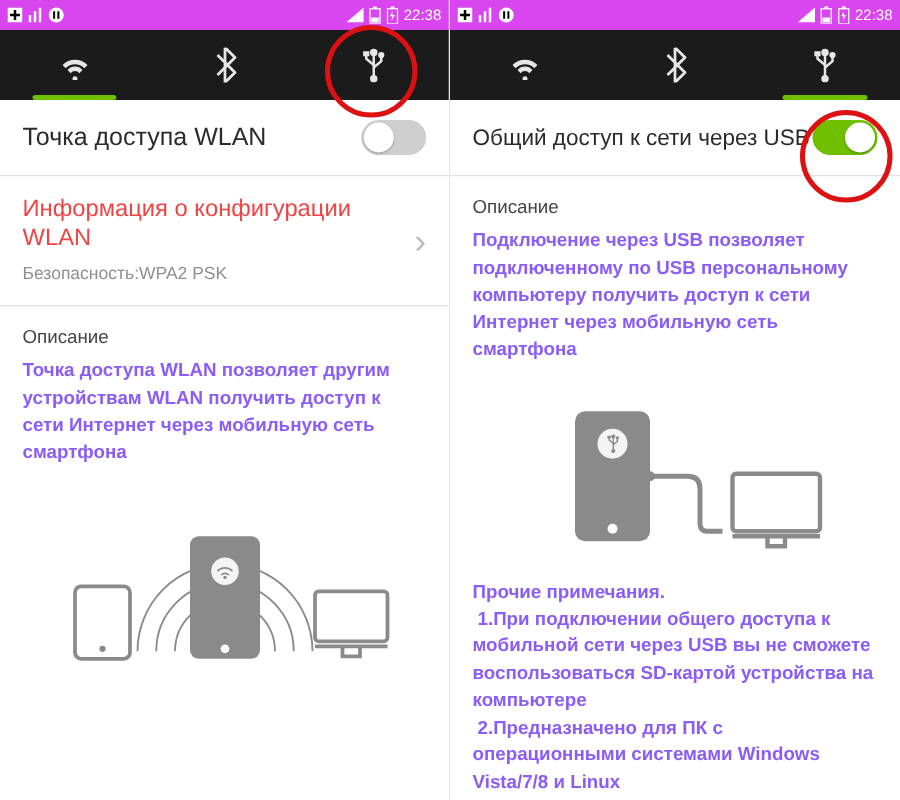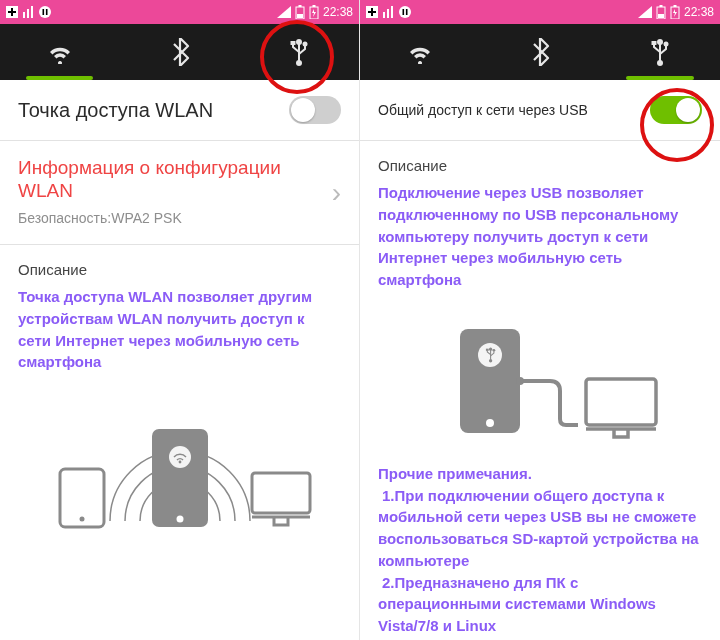--- a/index.html
+++ b/index.html
@@ -1,20 +1,20 @@
 <!DOCTYPE html>
 <html><head>
 <meta charset="utf-8">
 <style>
   * { box-sizing: border-box; margin: 0; padding: 0; }
   html, body { width: 720px; height: 640px; font-family: -apple-system, Helvetica, Arial, sans-serif; background: #fff; }
   .screens { display: flex; width: 720px; height: 640px; }
   .screen { width: 360px; height: 640px; display: flex; flex-direction: column; position: relative; border-right: 1px solid #e5e5e5; }
   .screen:last-child { border-right: none; }
-  .statusbar { height: 24px; background: #ec4899; color: #fff; display: flex; align-items: center; font-size: 12px; padding: 0 6px; justify-content: space-between; }
+  .statusbar { height: 24px; background: #d946ef; color: #fff; display: flex; align-items: center; font-size: 12px; padding: 0 6px; justify-content: space-between; }
   .sb-left, .sb-right { display: flex; align-items: center; gap: 4px; }
   .sb-icon { display: inline-flex; align-items: center; justify-content: center; }
   .tabbar { height: 56px; background: #1b1b1b; display: flex; }
   .tab { flex: 1; display: flex; align-items: center; justify-content: center; position: relative; }
   .tab.active::after { content: ""; position: absolute; bottom: 0; left: 22%; width: 56%; height: 4px; background: #6fbf00; border-radius: 2px; }
   .tab svg { fill: #e6e6e6; }
   .content { flex: 1; overflow: hidden; background: #fff; padding: 0; }
   .row { padding: 16px 18px; border-bottom: 1px solid #e2e2e2; }
   .row.main { display: flex; align-items: center; justify-content: space-between; }
   .row-title { font-size: 20px; color: #2b2b2b; }
@@ -228,21 +228,21 @@
               <path d="M12 14 l-6-5 v-3" stroke="#e6e6e6" stroke-width="2" fill="none"></path>
               <rect x="3.5" y="3" width="5" height="4" fill="#e6e6e6"></rect>
               <path d="M12 16 l6-5 v-3" stroke="#e6e6e6" stroke-width="2" fill="none"></path>
               <circle cx="18" cy="6" r="2.5" fill="#e6e6e6"></circle>
             </svg>
       </div>
     </div>
 
     <div class="content">
       <div class="row main">
-        <span class="row-title" style="font-size:14px">Общий доступ к сети через USB</span>
+        <span class="row-title" style="font-size:18px">Общий доступ к сети через USB</span>
         <div class="switch on">
               <div class="knob"></div>
             </div>
       </div>
 
       <div class="row" style="border-bottom:none;">
         <div class="heading">Описание</div>
         <div class="bodytxt">Подключение через USB позволяет подключенному по USB персональному компьютеру получить доступ к сети Интернет через мобильную сеть смартфона</div>
 
         <div class="illus">

